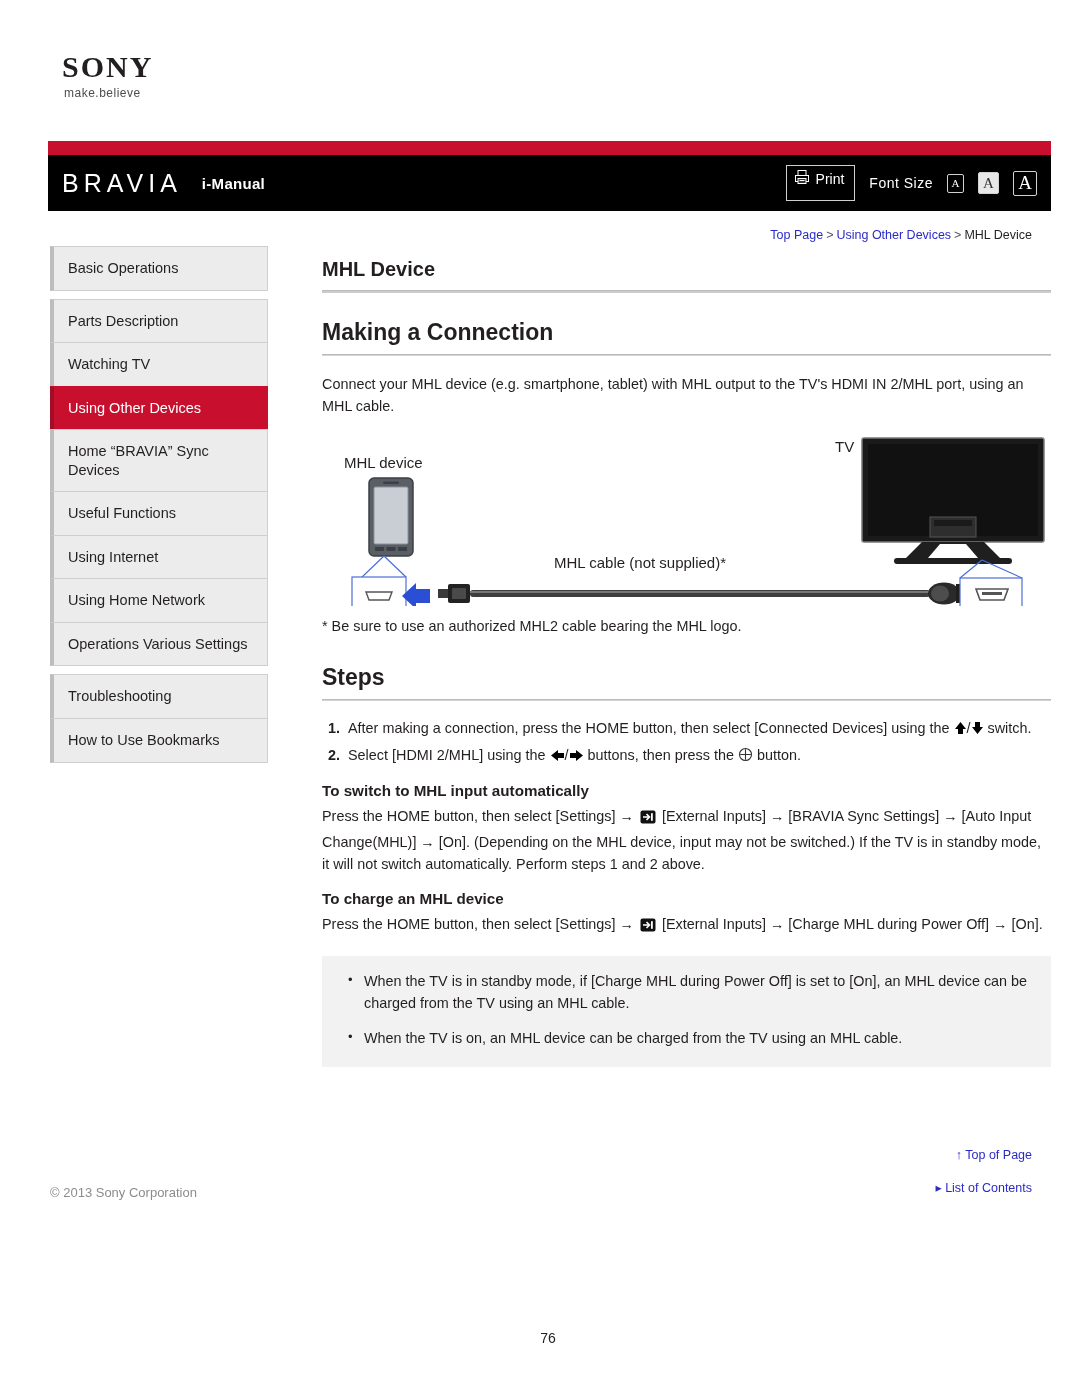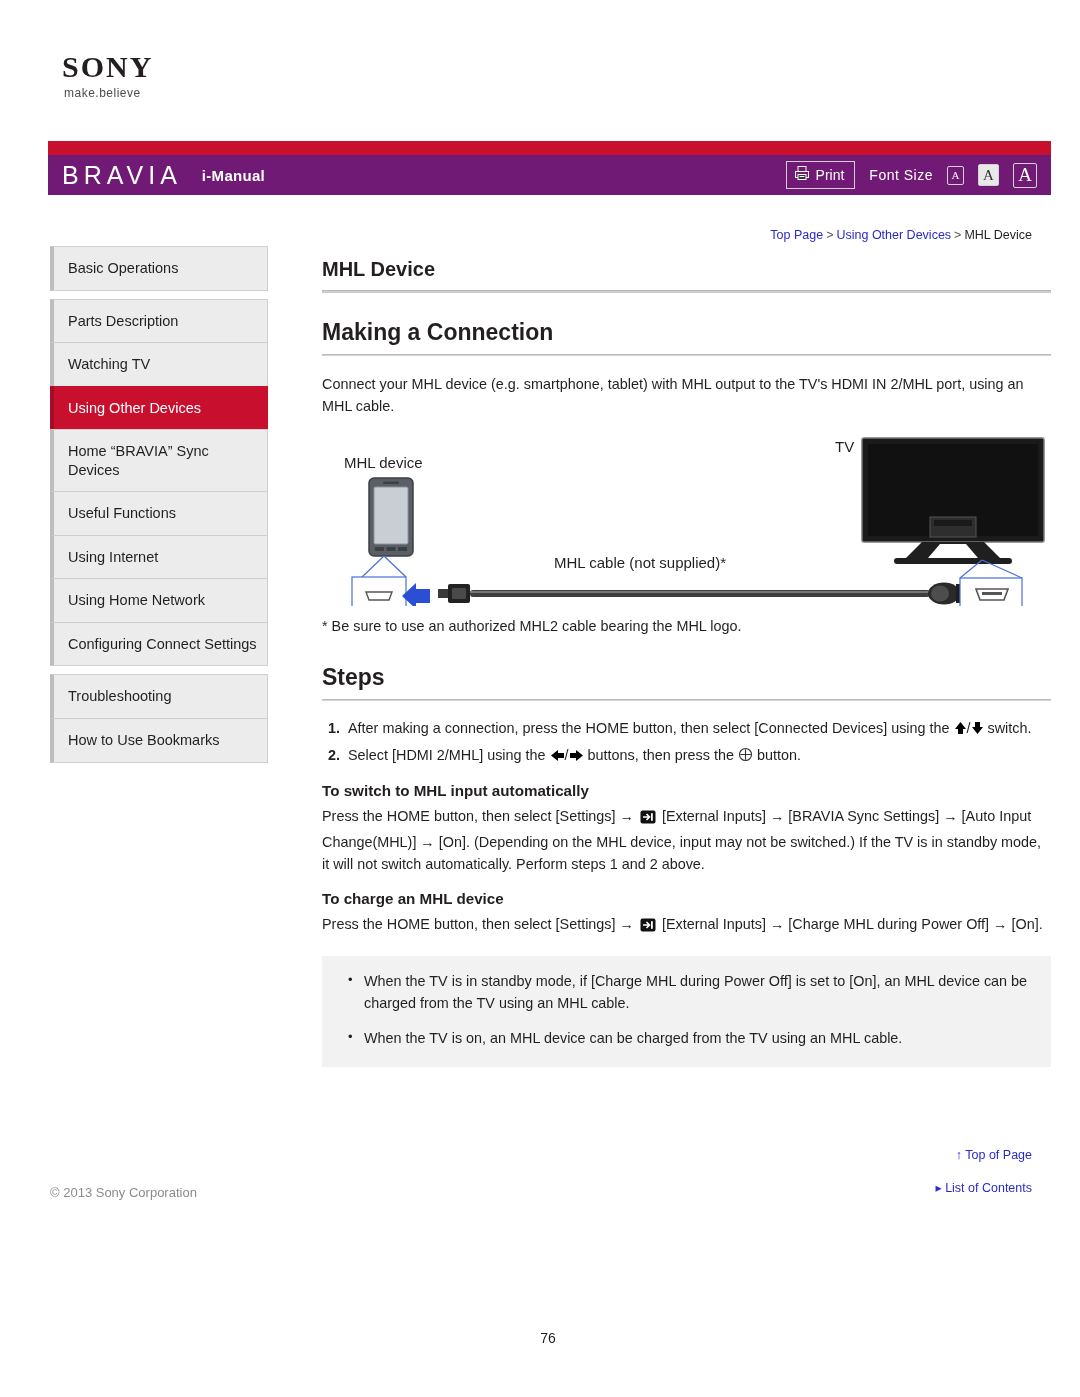--- a/index.html
+++ b/index.html
@@ -22,38 +22,38 @@
   }
   .sony-tag {
     font-size:12px; letter-spacing:.5px; color:#4d4d4d;
     margin-top:4px; margin-left:2px;
   }
 
   
   .hdr { position:absolute; left:48px; top:141px; width:1003px; }
   .hdr-red { height:14px; background:#c8102e; }
   .hdr-dark {
-    height:40px; background:#701a75; position:relative;
+    height:56px; background:#000000; position:relative;
     display:flex; align-items:center;
   }
   .bravia {
     color:#ffffff; font-size:25px; letter-spacing:5px;
     margin-left:14px; font-weight:400;
   }
   .imanual {
     color:#ffffff; font-size:15px; font-weight:700;
     margin-left:20px; letter-spacing:.3px;
   }
   .hdr-right {
     position:absolute; right:14px; top:50%; transform:translateY(-50%);
     display:flex; align-items:center; gap:14px;
   }
   .print-btn {
     border:1px solid #cfcfcf; color:#ffffff; font-size:14px;
-    padding:3px 10px 4px 7px; display:flex; align-items:center; gap:6px;
+    padding:3px 10px 12px 7px; display:flex; align-items:center; gap:6px;
   }
   .print-ico { display:block; }
   .fontsize-lbl { color:#ffffff; font-size:14px; letter-spacing:.5px; }
   .fbox {
     border:1px solid #d2d2d2; color:#ffffff; display:flex;
     align-items:center; justify-content:center; font-family:"Liberation Serif", serif;
     border-radius:2px;
   }
   .fbox.s { width:17px; height:19px; font-size:11px; }
   .fbox.m { width:21px; height:22px; font-size:15px; background:#e8e8e8; color:#333; }
@@ -189,21 +189,21 @@
     <div class="nav-item">Basic Operations</div>
   </div>
   <div class="side-group">
     <div class="nav-item">Parts Description</div>
     <div class="nav-item">Watching TV</div>
     <div class="nav-item active">Using Other Devices</div>
     <div class="nav-item">Home “BRAVIA” Sync Devices</div>
     <div class="nav-item">Useful Functions</div>
     <div class="nav-item">Using Internet</div>
     <div class="nav-item">Using Home Network</div>
-    <div class="nav-item">Configuring Connect Settings</div>
+    <div class="nav-item">Operations Various Settings</div>
   </div>
   <div class="side-group">
     <div class="nav-item">Troubleshooting</div>
     <div class="nav-item">How to Use Bookmarks</div>
   </div>
 </nav>
 
 <main class="main">
 
   <h1 class="page-title">MHL Device</h1>

